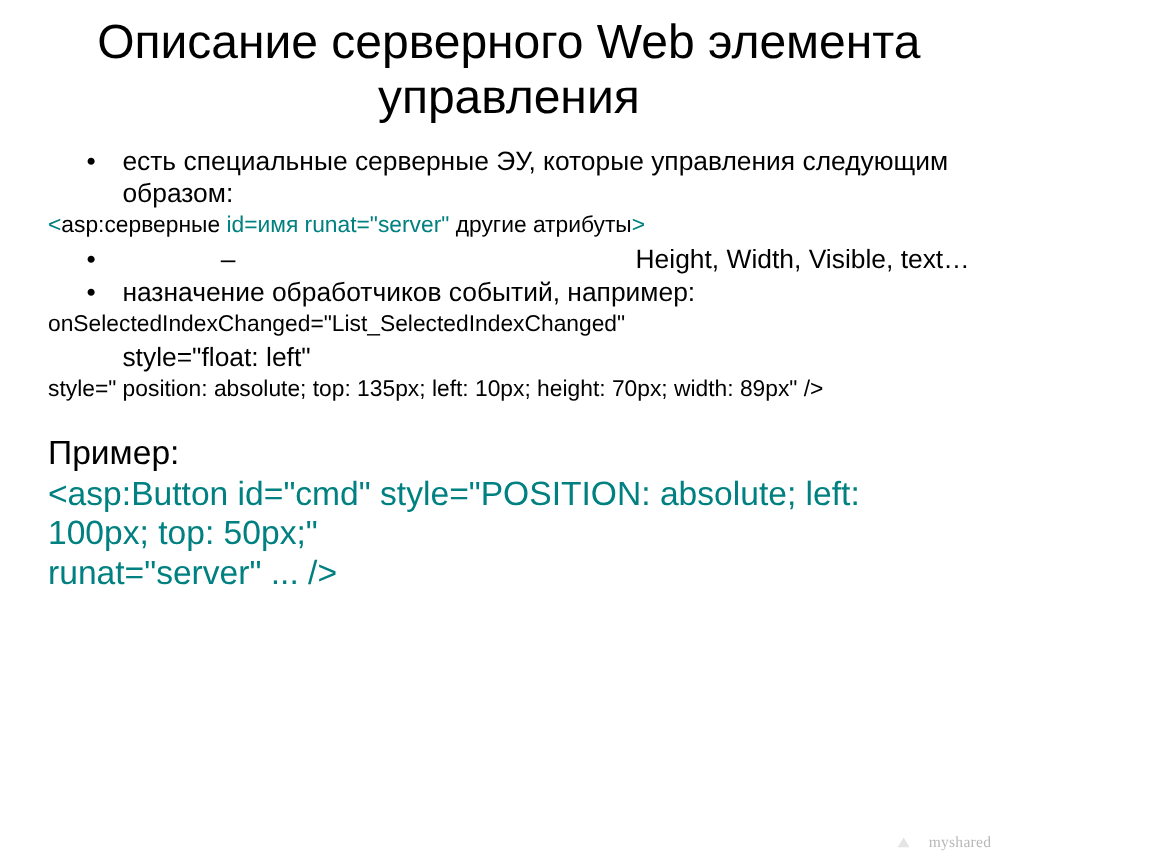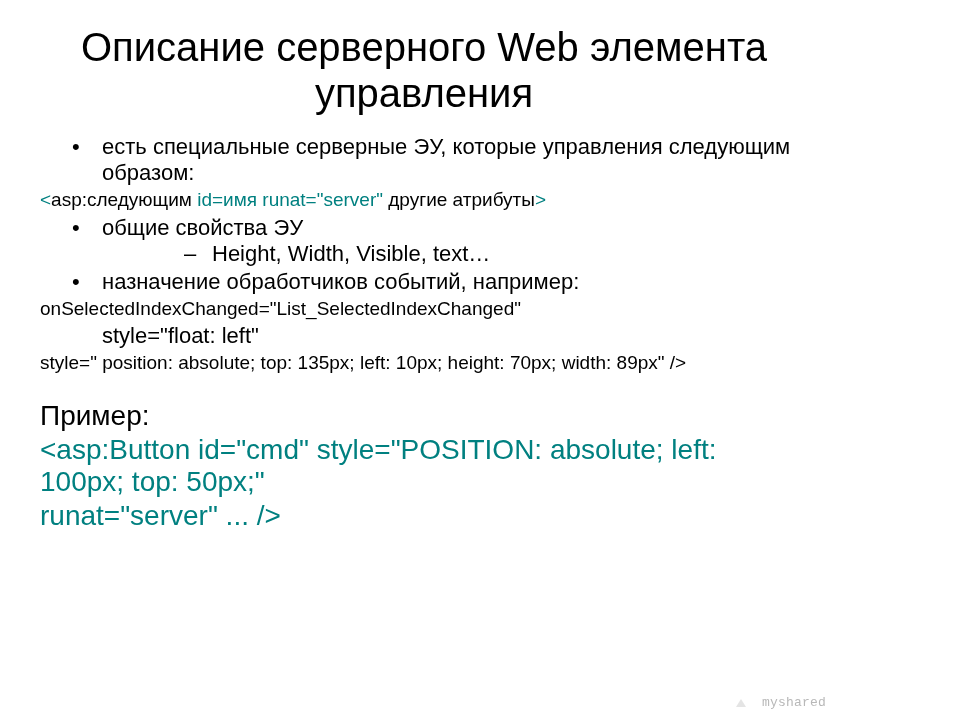--- a/index.html
+++ b/index.html
@@ -9,21 +9,21 @@
     height: 720px;
     background: #fff;
     font-family: Arial, "Helvetica Neue", Helvetica, sans-serif;
     color: #000;
     overflow: hidden;
   }
   .slide {
     box-sizing: border-box;
     width: 848px;
     height: 720px;
-    padding: 20px 40px 20px 40px;
+    padding: 8px 40px 20px 40px;
     position: relative;
   }
   h1.title {
     font-weight: 400;
     font-size: 40px;
     line-height: 1.15;
     text-align: center;
     margin: 4px 0 18px 0;
     letter-spacing: 0;
   }
@@ -43,20 +43,21 @@
     content: "•";
     position: absolute;
     left: 32px;
     top: 0;
     font-size: 22px;
   }
   ul.sub {
     list-style: none;
     padding: 0;
     margin: 0;
+    text-align: right;
   }
   ul.sub > li {
     position: relative;
     padding-left: 110px;
     font-size: 22px;
     margin: 0 0 2px 0;
   }
   ul.sub > li::before {
     content: "–";
     position: absolute;
@@ -81,21 +82,21 @@
     padding-left: 0;
   }
   .gap { height: 22px; }
   .teal { color: #008080; }
   .brand {
     position: absolute;
     right: 22px;
     bottom: 10px;
     font-size: 13px;
     color: #b8b8b8;
-    font-family: Liberation Mono, monospace;
+    font-family: Liberation Serif, serif;
     display: flex;
     align-items: center;
     gap: 16px;
     letter-spacing: 0.2px;
   }
   .brand .tri {
     width: 0; height: 0;
     border-left: 5px solid transparent;
     border-right: 5px solid transparent;
     border-bottom: 8px solid #d8d8d8;
@@ -110,25 +111,24 @@
   <h1 class="title">Описание серверного Web элемента управления</h1>
 
   <ul class="body">
 
 
     <li>
       <span>есть специальные серверные ЭУ, которые управления следующим образом:</span>
     </li>
   </ul>
 
-  <div class="code-line"><span class="teal">&lt;</span><span>asp:следующим </span><span class="teal">id=имя runat="server"</span><span> другие атрибуты</span><span class="teal">&gt;</span></div>
+  <div class="code-line"><span class="teal">&lt;</span><span>asp:серверные </span><span class="teal">id=имя runat="server"</span><span> другие атрибуты</span><span class="teal">&gt;</span></div>
 
   <ul class="body">
     <li>
-      <span>общие свойства ЭУ</span>
       <ul class="sub">
         <li>
           <span>Height, Width, Visible, text…</span>
         </li>
       </ul>
     </li>
 
 
     <li>
       <span>назначение обработчиков событий, например:</span>

